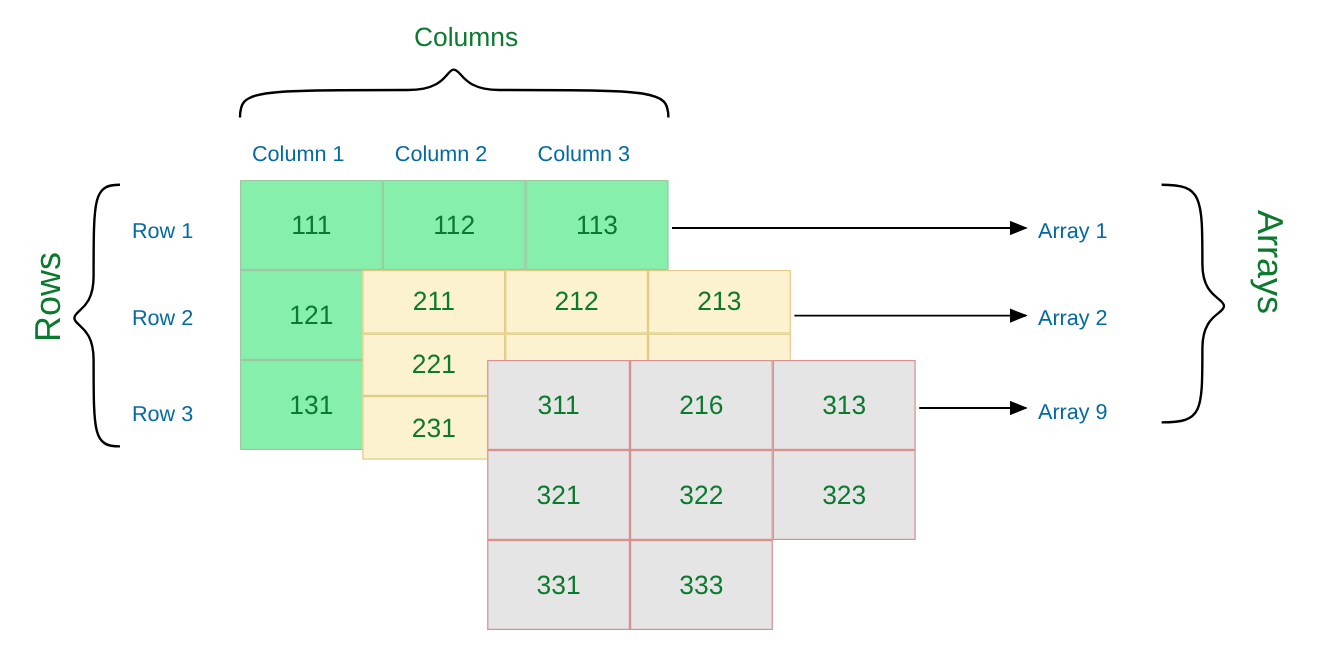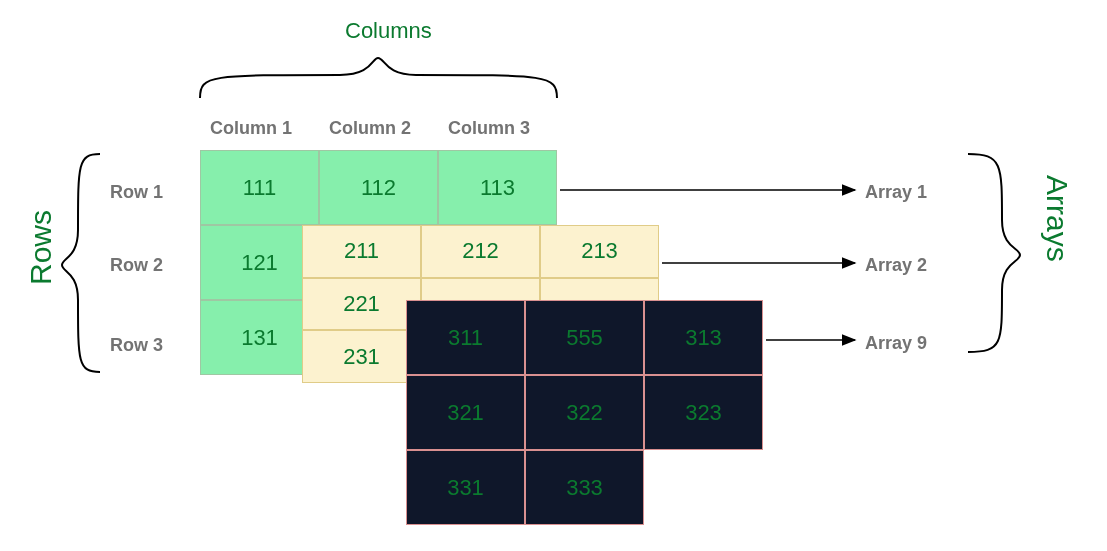--- a/index.html
+++ b/index.html
@@ -33,27 +33,27 @@
   }
   .grid.green .cell {
     background: #86efac;
     border-color: #9fc7a3;
   }
   .grid.yellow .cell {
     background: #fcf2cf;
     border-color: #e0cc88;
   }
   .grid.pink .cell {
-    background: #0f172a;
+    background: #e5e5e5;
     border-color: #d99090;
   }
   .label {
     position: absolute;
-    color: #737373;
-    font-weight: bold;
+    color: #0369a1;
+    font-weight: normal;
     font-size: 18px;
     white-space: nowrap;
   }
   .side-title {
     position: absolute;
     color: #0b7a2f;
     font-size: 30px;
     writing-mode: vertical-rl;
   }
   svg.overlay {
@@ -103,21 +103,21 @@
   <div class="cell">221</div>
   <div class="cell"></div>
   <div class="cell"></div>
   <div class="cell">231</div>
   <div class="cell"></div>
   <div class="cell"></div>
 </div>
 
 <div class="grid pink" style="left:406px; top:300px; width:357px; height:225px; grid-template-columns:repeat(3,1fr); grid-template-rows:repeat(3,1fr);">
   <div class="cell">311</div>
-  <div class="cell">555</div>
+  <div class="cell">216</div>
   <div class="cell">313</div>
   <div class="cell">321</div>
   <div class="cell">322</div>
   <div class="cell">323</div>
   <div class="cell">331</div>
   <div class="cell">333</div>
 </div>
 
 <svg class="overlay" width="1107" height="551">
   <defs>

